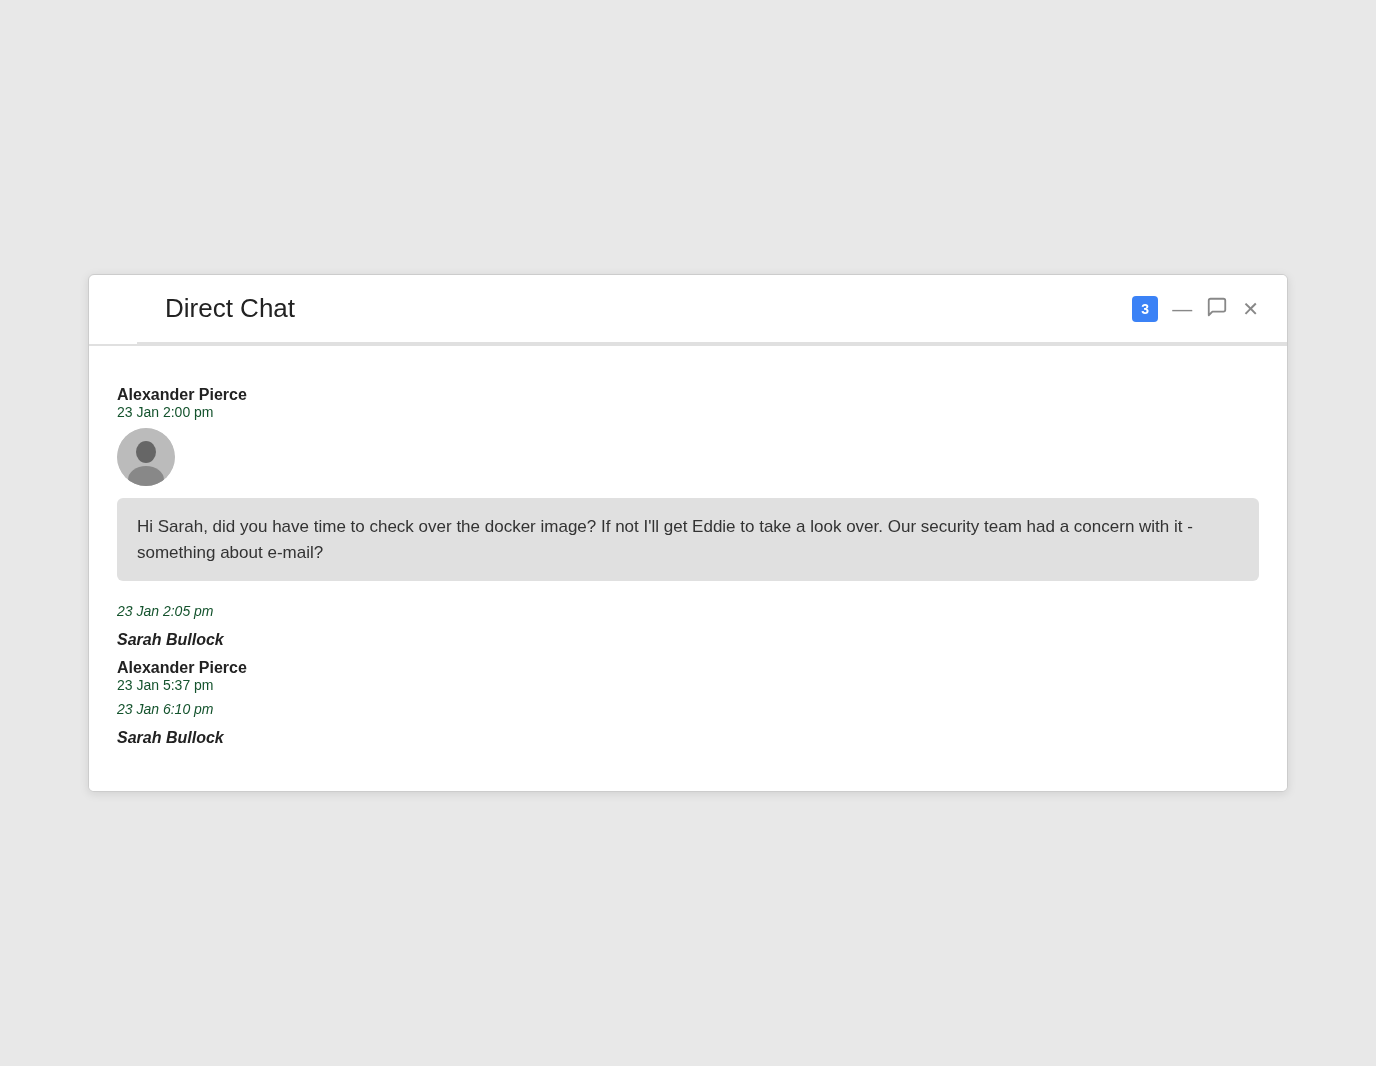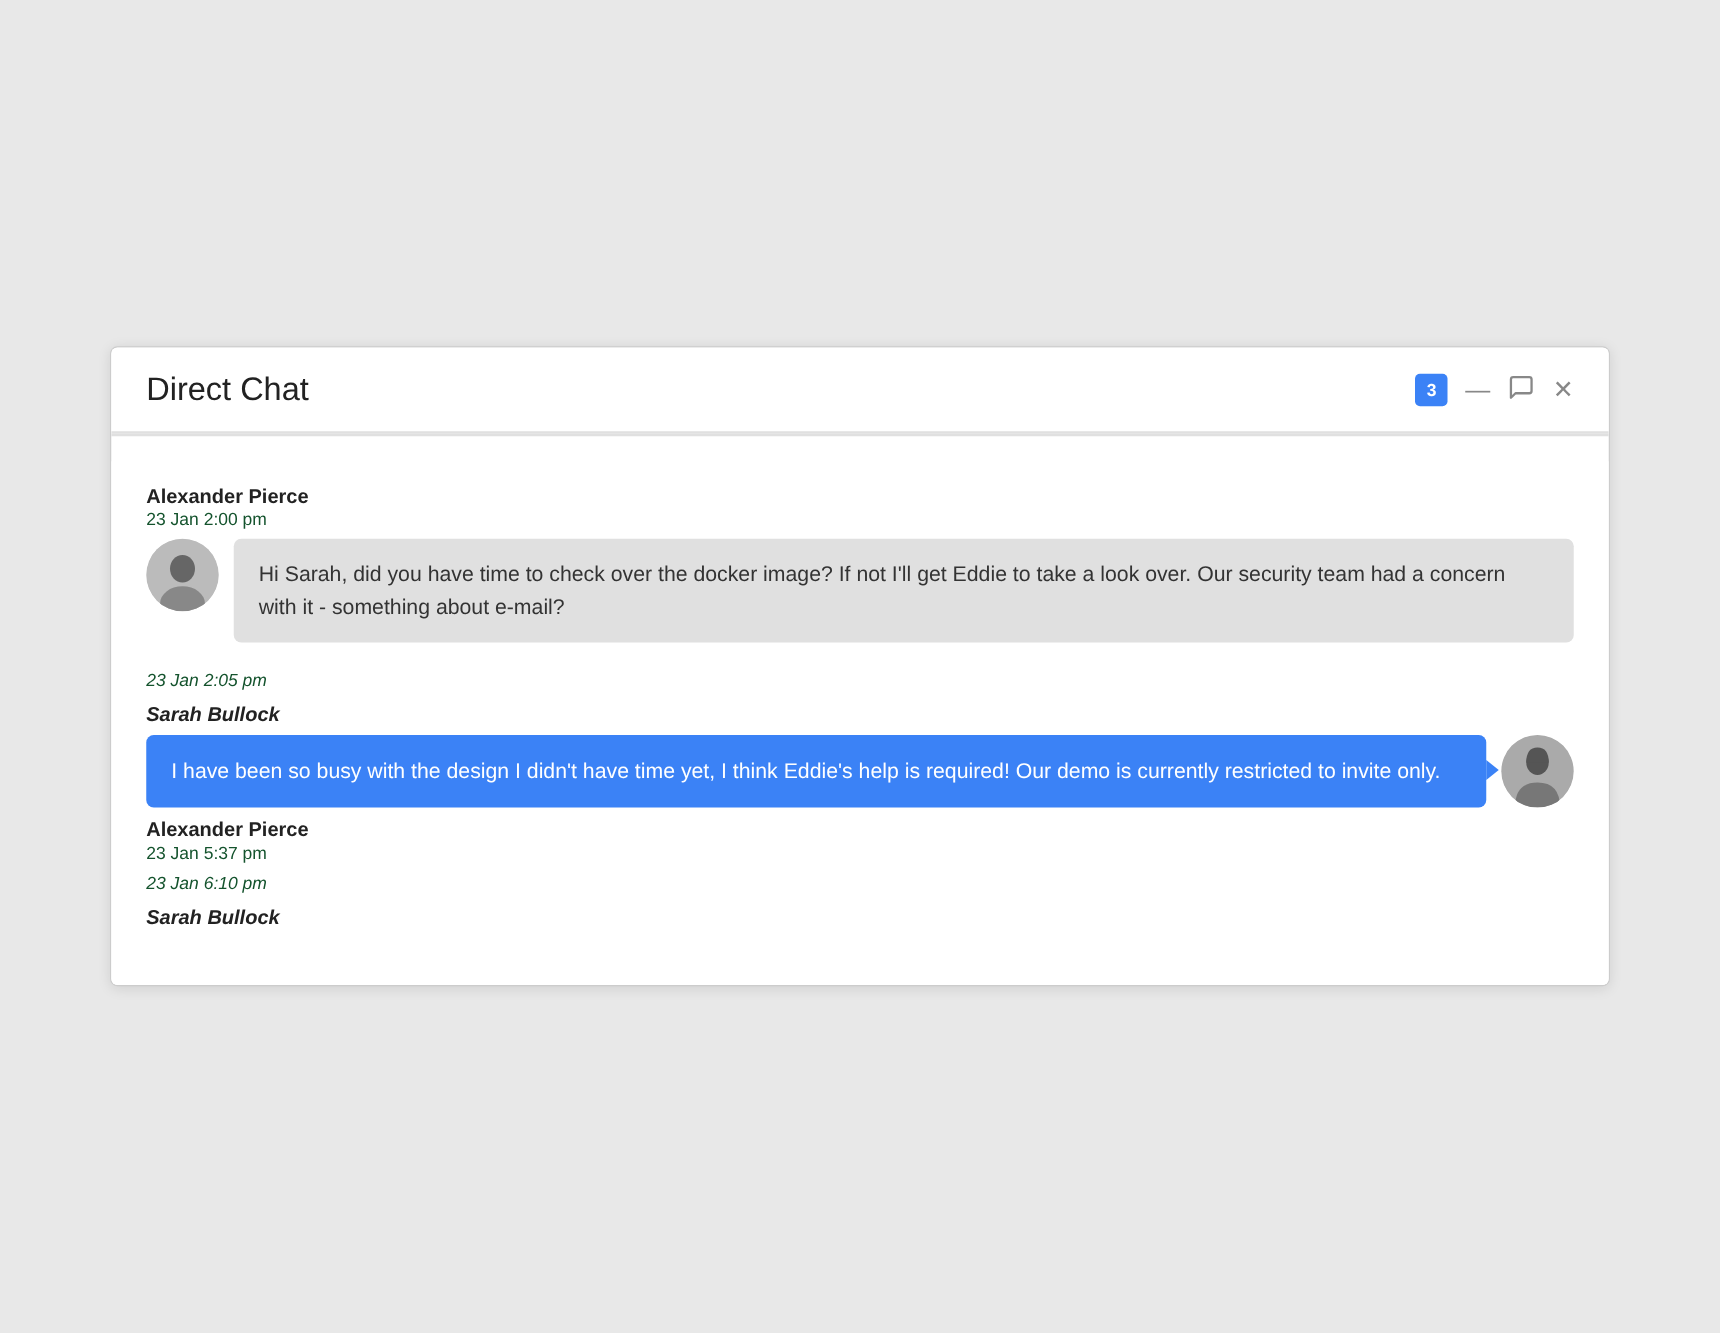--- a/index.html
+++ b/index.html
@@ -20,20 +20,21 @@
       overflow: hidden;
       box-shadow: 0 2px 10px rgba(0,0,0,0.1);
     }
     .chat-header {
       display: flex;
       align-items: center;
       justify-content: space-between;
       padding: 18px 28px;
       border-bottom: 2px solid #e0e0e0;
       background: #fff;
+      margin-left: 48px;
     }
     .chat-title {
       font-size: 26px;
       font-weight: 400;
       color: #222;
     }
     .header-actions {
       display: flex;
       align-items: center;
       gap: 14px;
@@ -76,20 +77,21 @@
     .msg-meta .timestamp {
       font-size: 14px;
       color: #14532d;
     }
     
     .msg-left {
       display: flex;
       align-items: flex-start;
       gap: 12px;
       margin-bottom: 22px;
+      flex-direction: column;
     }
     .msg-left .bubble {
       background: #e0e0e0;
       border-radius: 6px;
       padding: 16px 20px;
       font-size: 17px;
       color: #333;
       line-height: 1.5;
       flex: 1;
     }
@@ -212,32 +214,20 @@
         </div>
         <div class="bubble">Hi Sarah, did you have time to check over the docker image? If not I'll get Eddie to take a look over. Our security team had a concern with it - something about e-mail?</div>
       </div>
     </div>
 
     <div>
       <div class="msg-meta section-right" style="justify-content:flex-end; display:flex; gap:12px; margin-bottom:6px;font-style:italic;">
         <span class="timestamp">23 Jan 2:05 pm</span>
         <span class="sender">Sarah Bullock</span>
       </div>
-      <div class="msg-right">
-        <div class="bubble">I have been so busy with the design I didn't have time yet, I think Eddie's help is required! Our demo is currently restricted to invite only.</div>
-        <div class="avatar">
-
-          <svg viewBox="0 0 58 58" xmlns="http://www.w3.org/2000/svg">
-            <circle cx="29" cy="29" r="29" fill="#aaa"></circle>
-            <ellipse cx="29" cy="22" rx="9" ry="10" fill="#555"></ellipse>
-            <path d="M11 58 Q11 38 29 38 Q47 38 47 58" fill="#777"></path>
-            <path d="M20 22 Q20 10 29 10 Q38 10 38 22" fill="#555"></path>
-          </svg>
-        </div>
-      </div>
     </div>
 
     <div style="margin-top:10px;">
       <div class="msg-meta section-left">
         <span class="sender">Alexander Pierce</span>
         <span class="timestamp">23 Jan 5:37 pm</span>
       </div>
     </div>
 
     <div>

